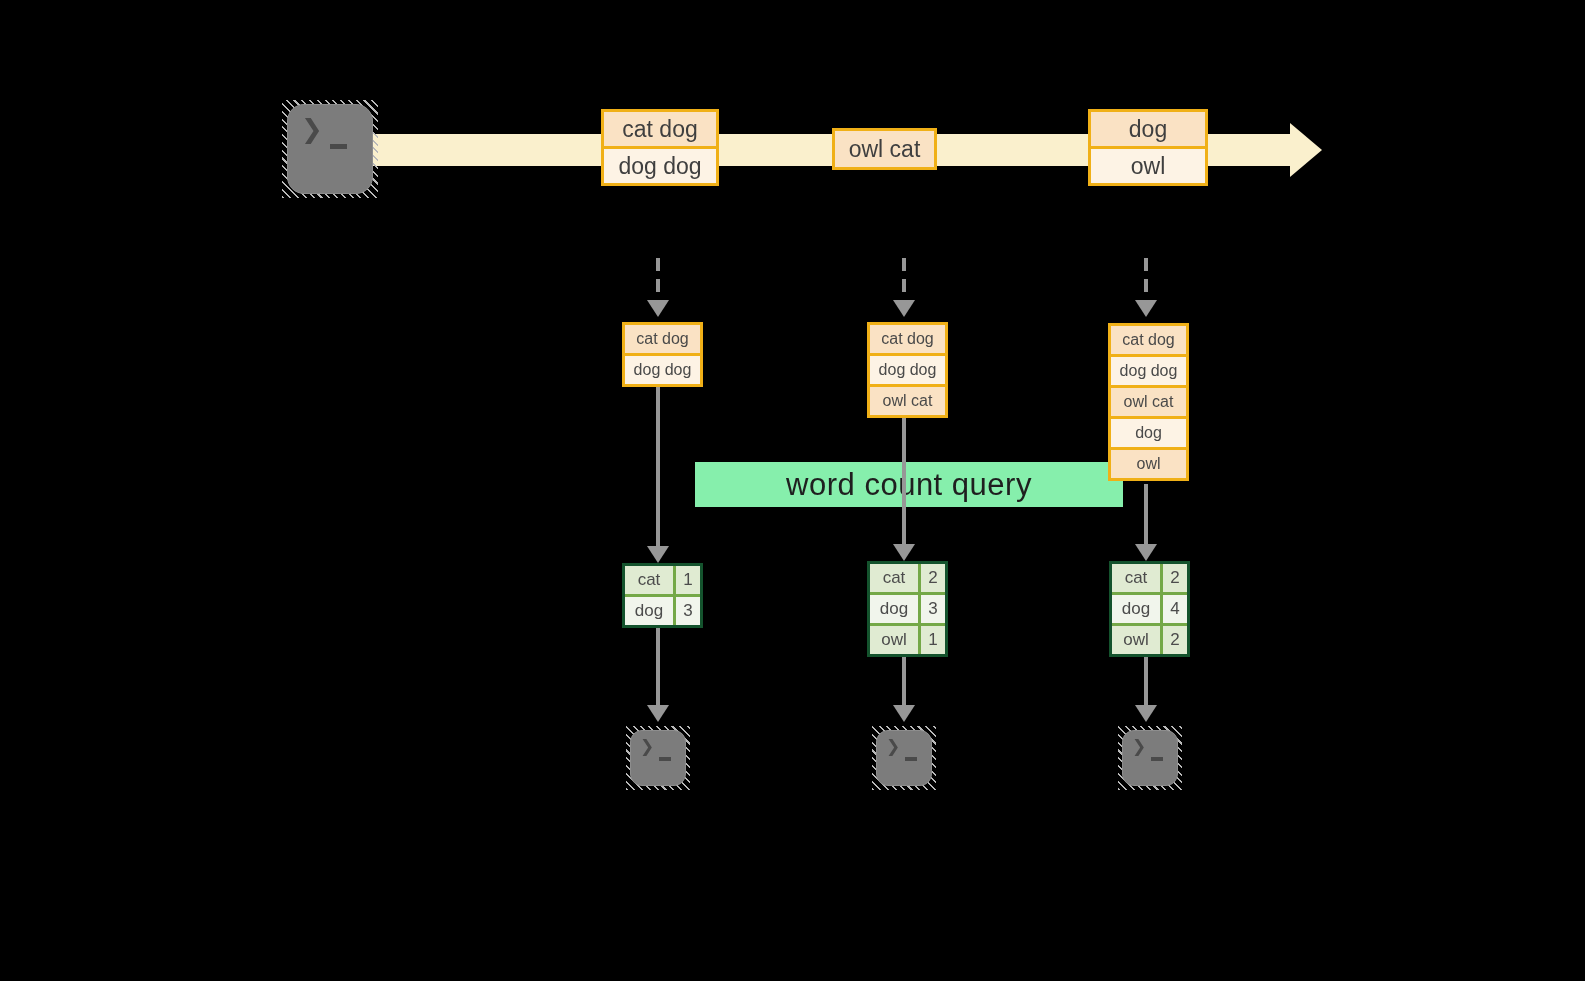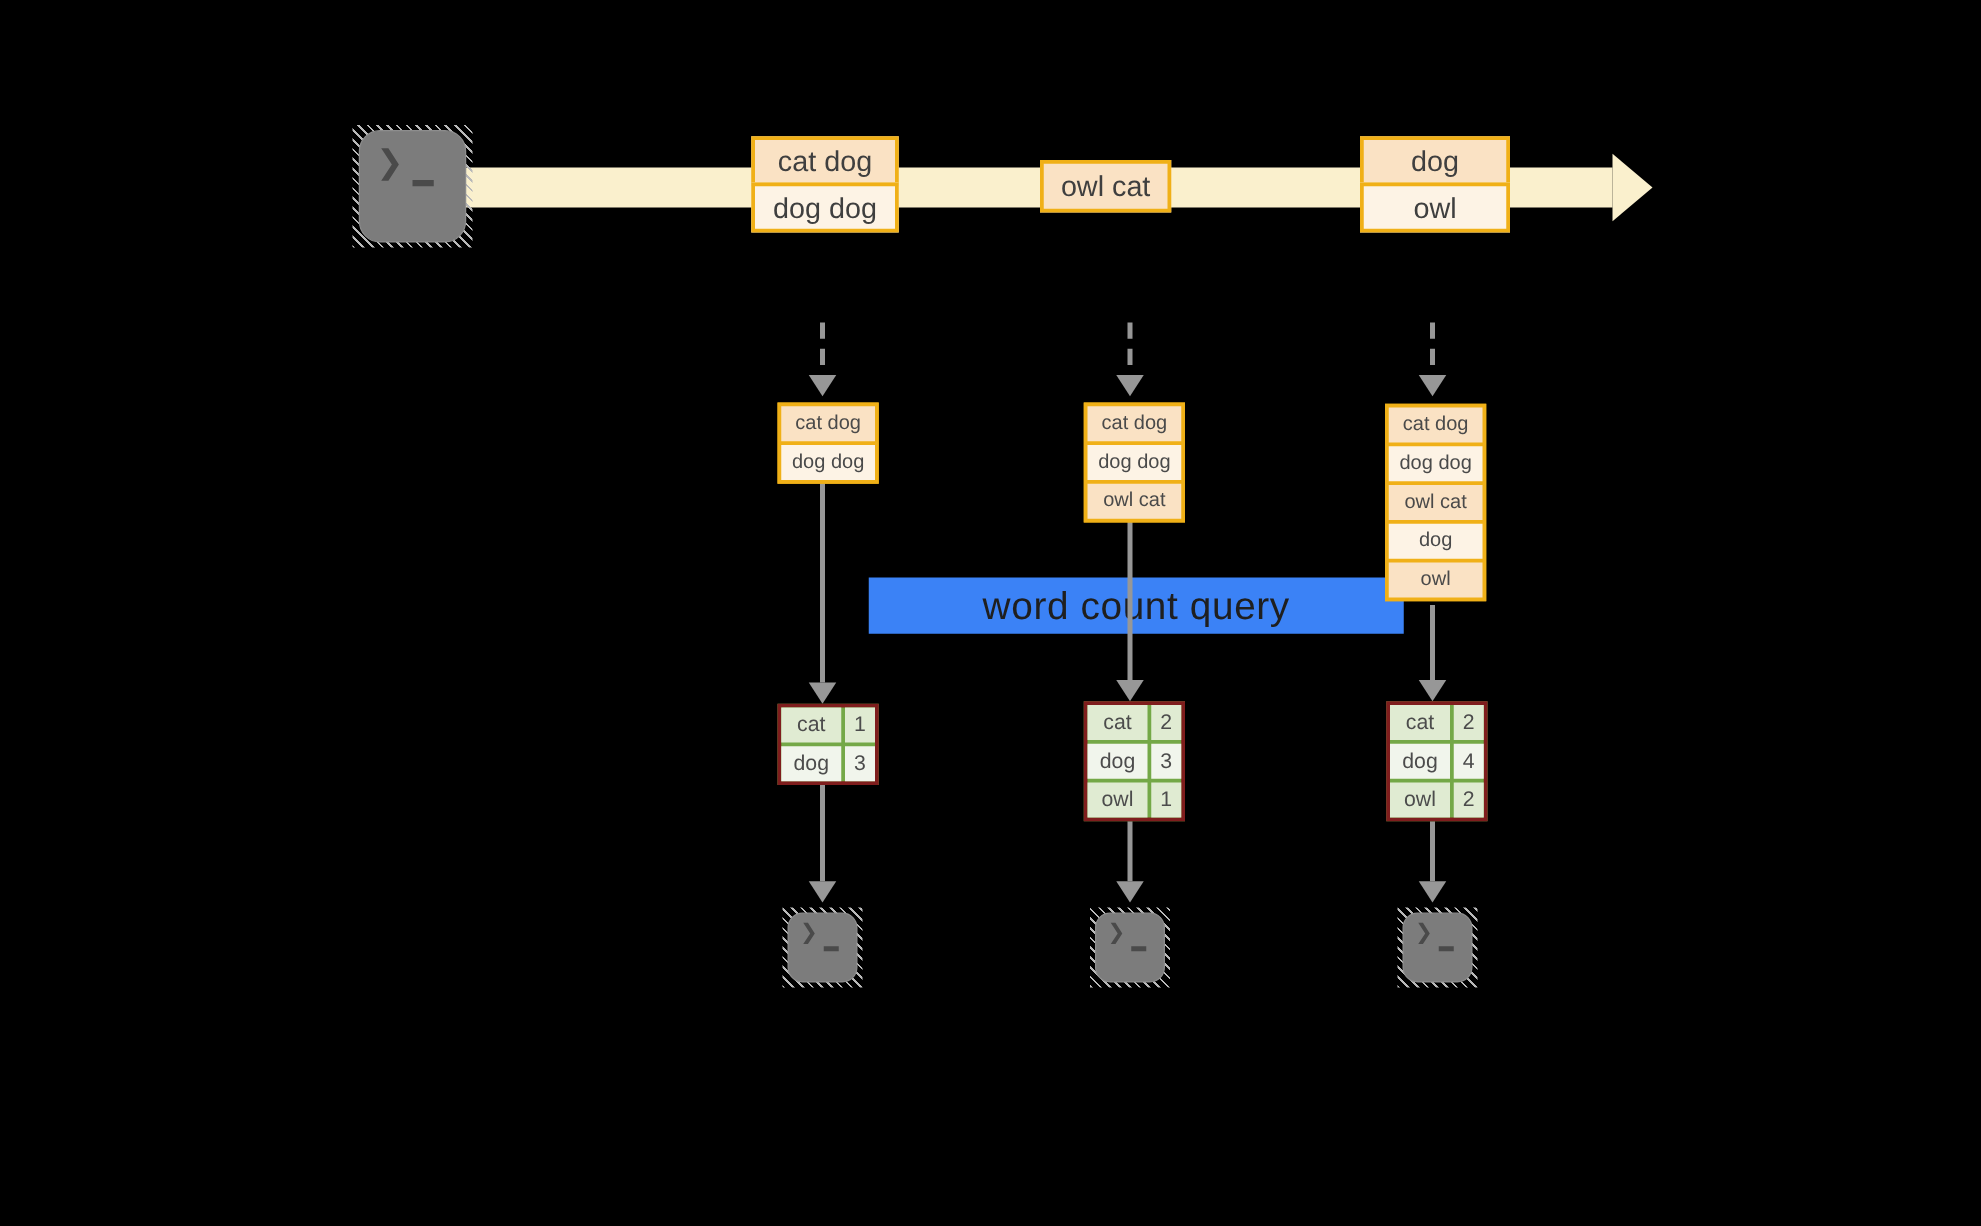--- a/index.html
+++ b/index.html
@@ -55,30 +55,30 @@
 
   
   .stack{position:absolute;border:3px solid #f0b017;background:#f0b017;z-index:3;width:75px;}
   .srow{
     height:28px;line-height:28px;text-align:center;font-size:16px;color:#4a4a4a;background:#fae2c4;
   }
   .srow + .srow{margin-top:3px;}
   .srow:nth-child(even){background:#fdf3e5;}
 
   
-  .ctable{position:absolute;border:3px solid #7f1d1d;background:#74a847;z-index:3;width:75px;}
+  .ctable{position:absolute;border:3px solid #14532d;background:#74a847;z-index:3;width:75px;}
   .crow{display:flex;height:28px;line-height:28px;}
   .crow + .crow{margin-top:3px;}
   .cw{flex:1;text-align:center;font-size:17px;color:#4c4c4c;background:#e0ebd2;}
   .cc{width:24px;margin-left:3px;text-align:center;font-size:17px;color:#4c4c4c;background:#e0ebd2;}
   .crow:nth-child(even) .cw,.crow:nth-child(even) .cc{background:#f1f5ec;}
 
   
   .label-band{
-    position:absolute;left:695px;top:462px;width:428px;height:45px;background:#3b82f6;
+    position:absolute;left:695px;top:462px;width:428px;height:45px;background:#86efac;
     text-align:center;line-height:46px;font-size:31px;font-weight:300;color:#1f1f1f;
     letter-spacing:0.5px;z-index:1;
   }
 </style>
 </head>
 <body>
 
 <div class="canvas">
 
   <div class="term term-lg" style="left:282px;top:100px;">

